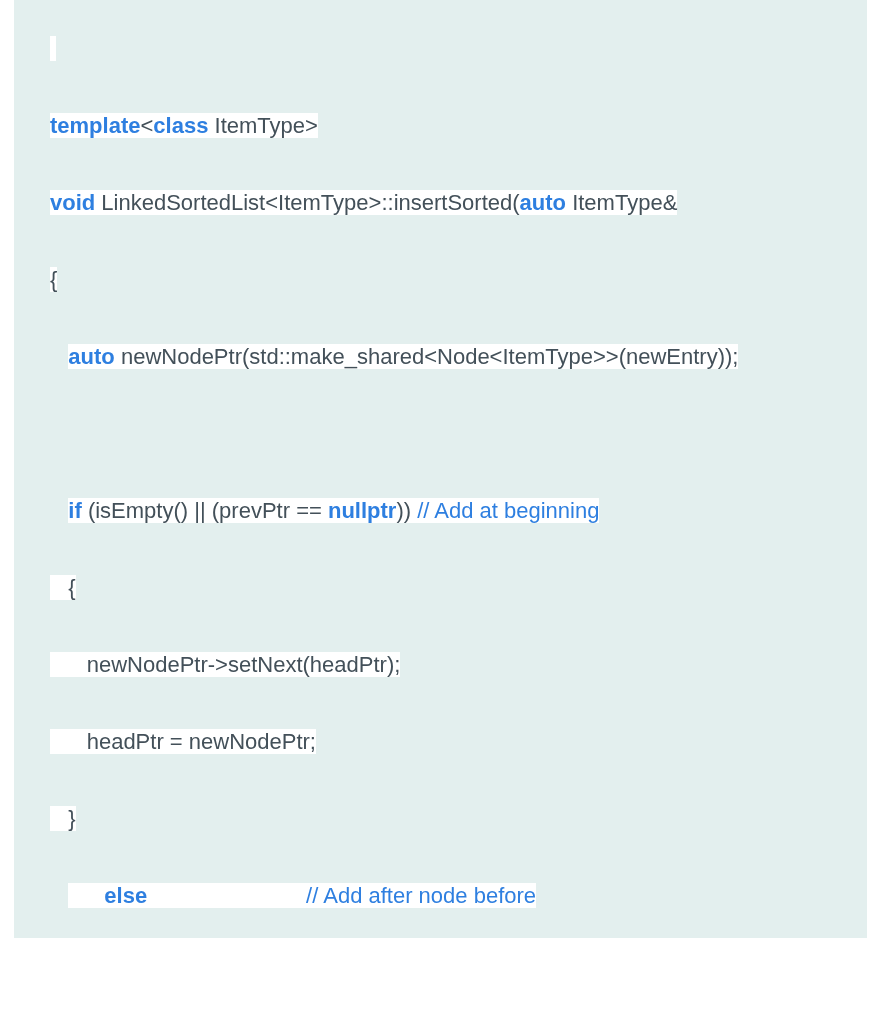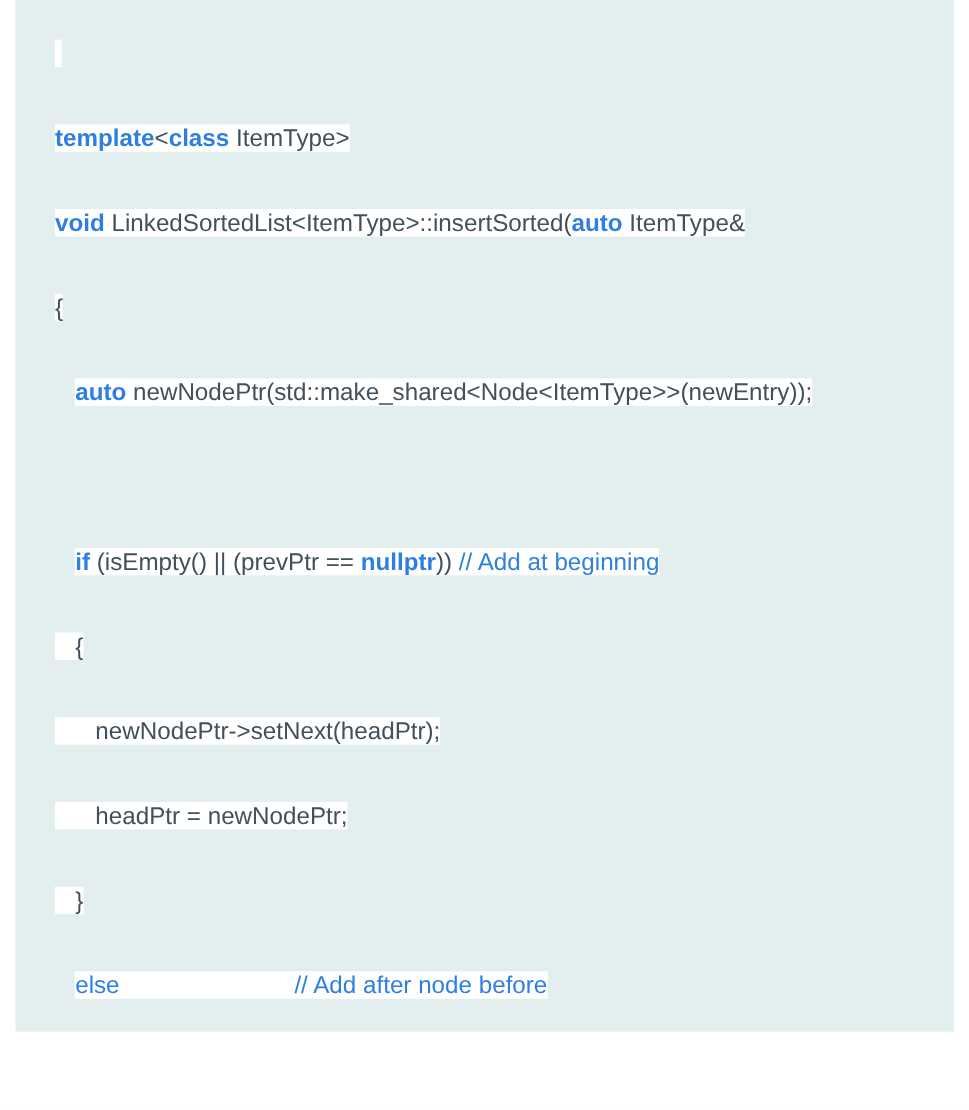--- a/index.html
+++ b/index.html
@@ -29,21 +29,21 @@
     font-family: inherit;
     white-space: pre;
   }
   .line {
     display: block;
   }
   .line .hl {
     background: #ffffff;
   }
   .kw      { color: #2e7fe0; font-weight: 600; }
-  .kw-bold { color: #2e7fe0; font-weight: 400; }
+  .kw-bold { color: #2e7fe0; font-weight: 700; margin-left: 36px; }
   .comment { color: #2e7fe0; margin-top: 16px; }
   .txt     { color: #435059; }
 </style>
 </head>
 <body>
 
 <div class="frame">
 
   <div class="code-block first">
     <pre><span class="line"><span class="hl"> </span></span>

